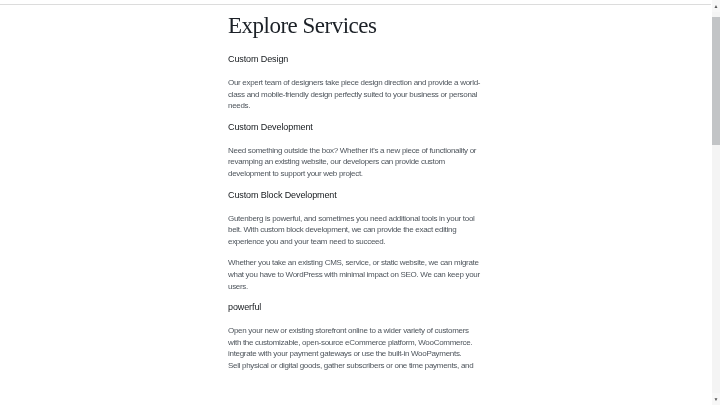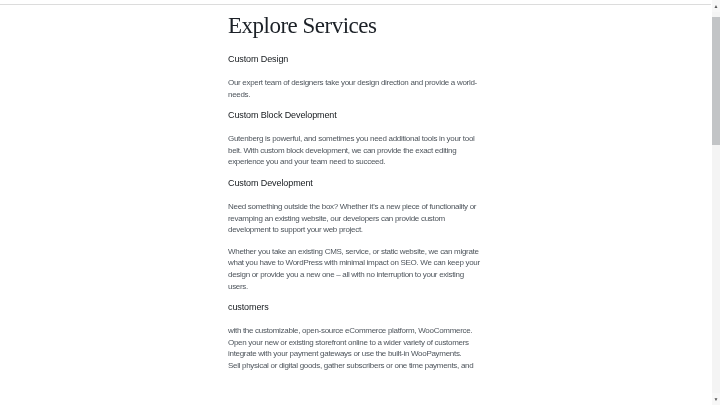--- a/index.html
+++ b/index.html
@@ -92,57 +92,57 @@
 
   <div class="top-divider"></div>
 
   <div class="content">
 
     <h1 class="page-title">Explore Services</h1>
 
     <section class="svc">
       <h3>Custom Design</h3>
       <p>
-        <span class="ln">Our expert team of designers take your design direction and provide a world-</span>
+        <span class="ln">Our expert team of designers take piece design direction and provide a world-</span>
+        <span class="ln">class and mobile-friendly design perfectly suited to your business or personal</span>
         <span class="ln">needs.</span>
+      </p>
+    </section>
+
+    <section class="svc">
+      <h3>Custom Development</h3>
+      <p>
+        <span class="ln">Need something outside the box? Whether it's a new piece of functionality or</span>
+        <span class="ln">revamping an existing website, our developers can provide custom</span>
+        <span class="ln">development to support your web project.</span>
       </p>
     </section>
 
     <section class="svc">
       <h3>Custom Block Development</h3>
       <p>
         <span class="ln">Gutenberg is powerful, and sometimes you need additional tools in your tool</span>
         <span class="ln">belt. With custom block development, we can provide the exact editing</span>
         <span class="ln">experience you and your team need to succeed.</span>
       </p>
     </section>
 
     <section class="svc">
-      <h3>Custom Development</h3>
-      <p>
-        <span class="ln">Need something outside the box? Whether it's a new piece of functionality or</span>
-        <span class="ln">revamping an existing website, our developers can provide custom</span>
-        <span class="ln">development to support your web project.</span>
-      </p>
-    </section>
-
-    <section class="svc">
       <p>
         <span class="ln">Whether you take an existing CMS, service, or static website, we can migrate</span>
         <span class="ln">what you have to WordPress with minimal impact on SEO. We can keep your</span>
-        <span class="ln">design or provide you a new one – all with no interruption to your existing</span>
         <span class="ln">users.</span>
       </p>
     </section>
 
     <section class="svc">
-      <h3>customers</h3>
+      <h3>powerful</h3>
       <p>
+        <span class="ln">Open your new or existing storefront online to a wider variety of customers</span>
         <span class="ln">with the customizable, open-source eCommerce platform, WooCommerce.</span>
-        <span class="ln">Open your new or existing storefront online to a wider variety of customers</span>
         <span class="ln">integrate with your payment gateways or use the built-in WooPayments.</span>
         <span class="ln">Sell physical or digital goods, gather subscribers or one time payments, and</span>
       </p>
     </section>
 
   </div>
 
   <div class="scrollbar">
     <div class="sb-btn up">
       <span>▲</span>

